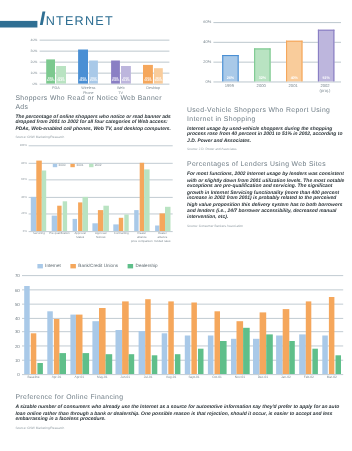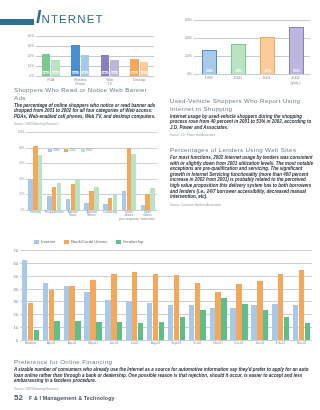--- a/index.html
+++ b/index.html
@@ -329,18 +329,14 @@
         <div class="xlab" style="left: 267.571px; width: 28px; top: 91.5px; font-size: 2.9px;">Mar-02</div>
       </div>
   </div>
 
   <div class="block" id="block4" style="left:14px;top:358px;width:296px;">
     <div class="blk-title">Preference for Online Financing</div>
     <div class="blk-body">A sizable number of consumers who already use the Internet as a source for automotive information say they'd prefer to apply for an auto loan online rather than through a bank or dealership. One possible reason is that rejection, should it occur, is easier to accept and less embarrassing in a faceless procedure.</div>
     <div class="blk-src">Source: CNW Marketing/Research</div>
   </div>
 
-  <div class="footer">
-    <span class="pg">52</span>
-    <span class="ft">F &amp; I Management &amp; Technology</span>
-  </div>
 
 </div>
 
 </body></html>

